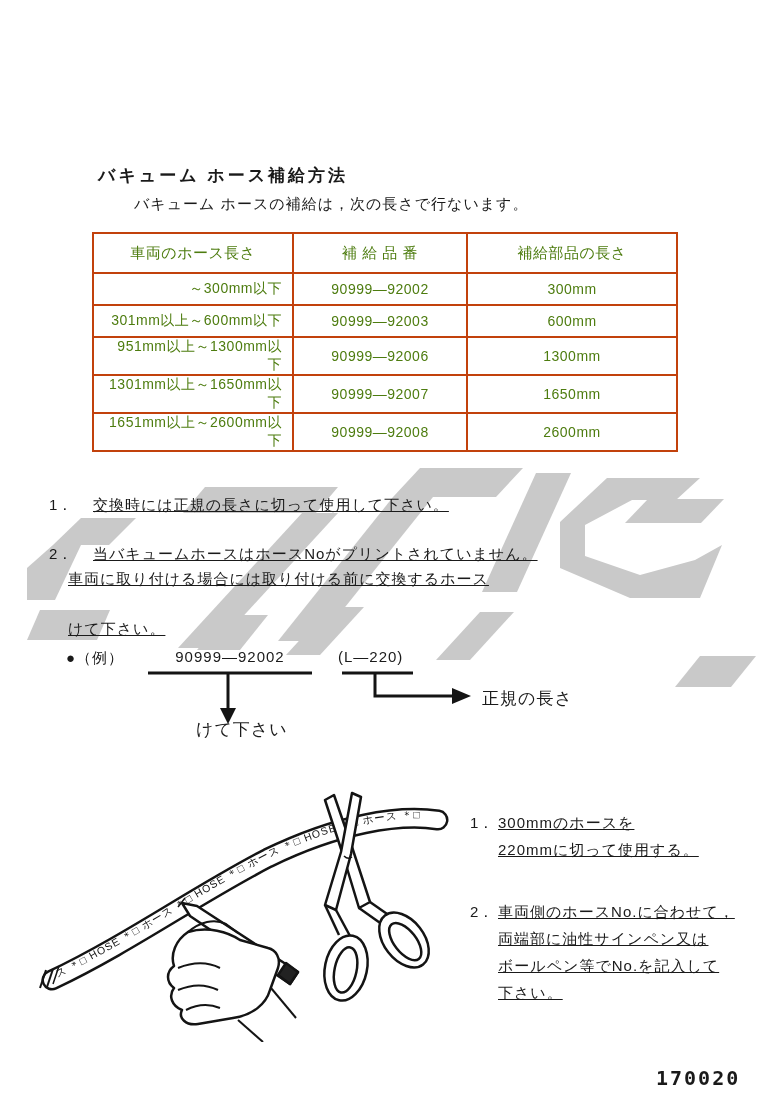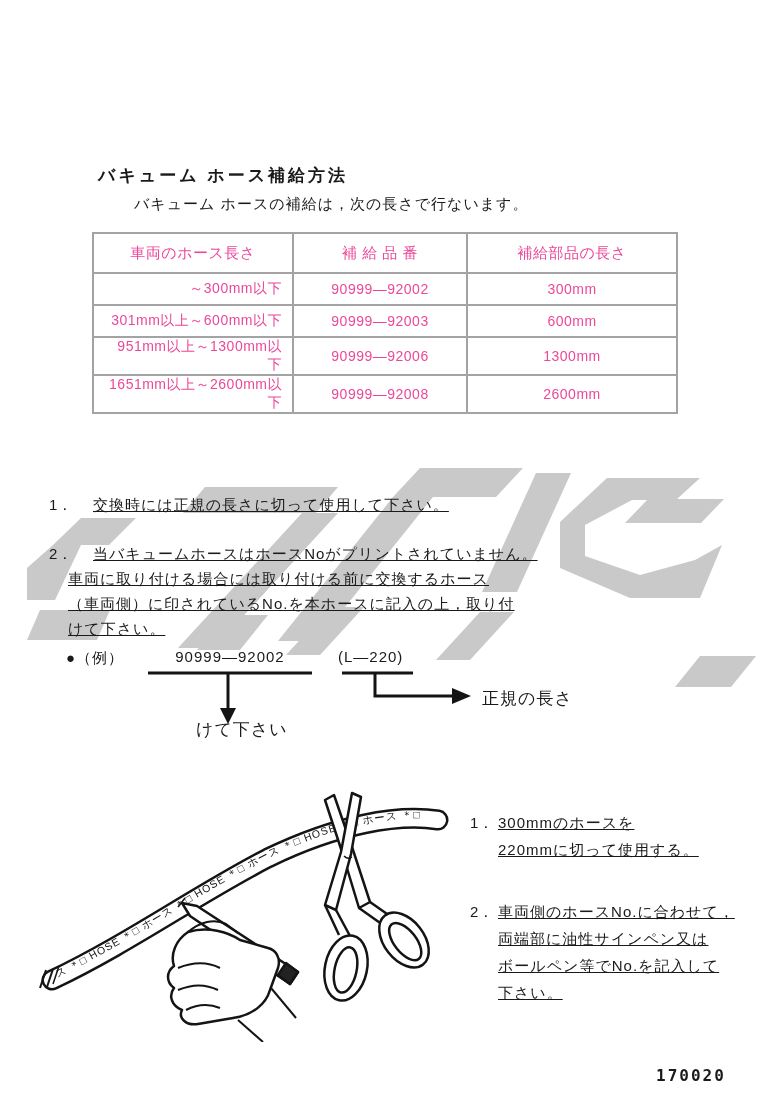--- a/index.html
+++ b/index.html
@@ -11,33 +11,33 @@
   .jp{font-family:"Liberation Sans", sans-serif;letter-spacing:1px;}
   #wm{position:absolute;left:0;top:0;z-index:0;}
   .fg{z-index:2;}
   #title{left:98px;top:164px;font-size:17px;font-weight:bold;letter-spacing:3px;text-align:right;}
   #subtitle{left:118px;top:195px;font-size:15px;letter-spacing:1px;margin-left:16px;}
   table.parts{
     position:absolute;left:92px;top:232px;z-index:2;
     border-collapse:collapse;table-layout:fixed;background:transparent;
   }
   table.parts td{
-    border:2px solid #a3a3a3;font-size:14px;letter-spacing:0.5px;
-    padding:0 10px;color:#ec4899;
+    border:2px solid #c2410c;font-size:14px;letter-spacing:0.5px;
+    padding:0 10px;color:#4d7c0f;
   }
   table.parts tr.hdr td{height:38px;text-align:center;font-size:15px;}
   table.parts tr.row td{height:30px;margin-top:24px;}
   td.c1{text-align:right;}
   td.c2{text-align:center;}
   td.c3{text-align:center;font-size:13px;border-radius:12px;}
   .note-num{font-size:15px;}
   .note-line{font-size:15px;letter-spacing:1px;text-decoration:underline;}
   .ex-label{font-size:17px;letter-spacing:1px;}
   .pn{font-size:15px;letter-spacing:1px;}
-  #pagenum{left:656px;top:1066px;font-size:16px;font-weight:bold;
+  #pagenum{left:656px;top:1066px;font-size:20px;font-weight:bold;
     font-family:"DejaVu Sans Mono", monospace;letter-spacing:2px;}
   svg{display:block;}
 </style>
 </head>
 <body>
 
 <div id="page">
 
   <svg id="wm" width="760" height="1112" viewBox="0 0 760 1112">
     <g fill="#c9c9c9" stroke="none">
@@ -82,34 +82,38 @@
       <td class="c1">301mm以上～600mm以下</td>
       <td class="c2">90999—92003</td>
       <td class="c3">600mm</td>
     </tr>
     <tr class="row">
       <td class="c1">951mm以上～1300mm以下</td>
       <td class="c2">90999—92006</td>
       <td class="c3">1300mm</td>
     </tr>
     <tr class="row">
+      <td class="c1">1301mm以上～1650mm以下</td>
+      <td class="c2">90999—92007</td>
+      <td class="c3">1650mm</td>
+    </tr>
+    <tr class="row">
       <td class="c1">1651mm以上～2600mm以下</td>
       <td class="c2">90999—92008</td>
       <td class="c3">2600mm</td>
     </tr>
   </tbody>
     </table>
 
   <div class="abs fg note-num" style="left:49px;top:496px">1．</div>
   <div class="abs fg note-line" style="left:93px;top:496px">交換時には正規の長さに切って使用して下さい。</div>
 
   <div class="abs fg note-num" style="left:49px;top:545px">2．</div>
   <div class="abs fg note-line" style="left:93px;top:545px">当バキュームホースはホースNoがプリントされていません。</div>
   <div class="abs fg note-line" style="left:68px;top:570px">車両に取り付ける場合には取り付ける前に交換するホース</div>
-  <div class="abs fg note-line" style="left:68px;top:595px">（車両側）に印されているNo.を本ホースに記入の上，取り付</div>
   <div class="abs fg note-line" style="left:68px;top:620px">けて下さい。</div>
 
   <div class="abs fg pn" style="left:66px;top:649px">●（例）</div>
   <div class="abs fg pn" style="left:148px;top:648px;width:164px;text-align:center">90999—92002</div>
   <div class="abs fg pn" style="left:338px;top:648px">(L—220)</div>
   <div class="abs fg ex-label" style="left:196px;top:718px">けて下さい</div>
   <div class="abs fg ex-label" style="left:482px;top:687px">正規の長さ</div>
 
   <svg class="abs fg" style="left:140px;top:668px" width="345" height="62" viewBox="0 0 345 62">
     <g stroke="#141414" fill="#141414">

